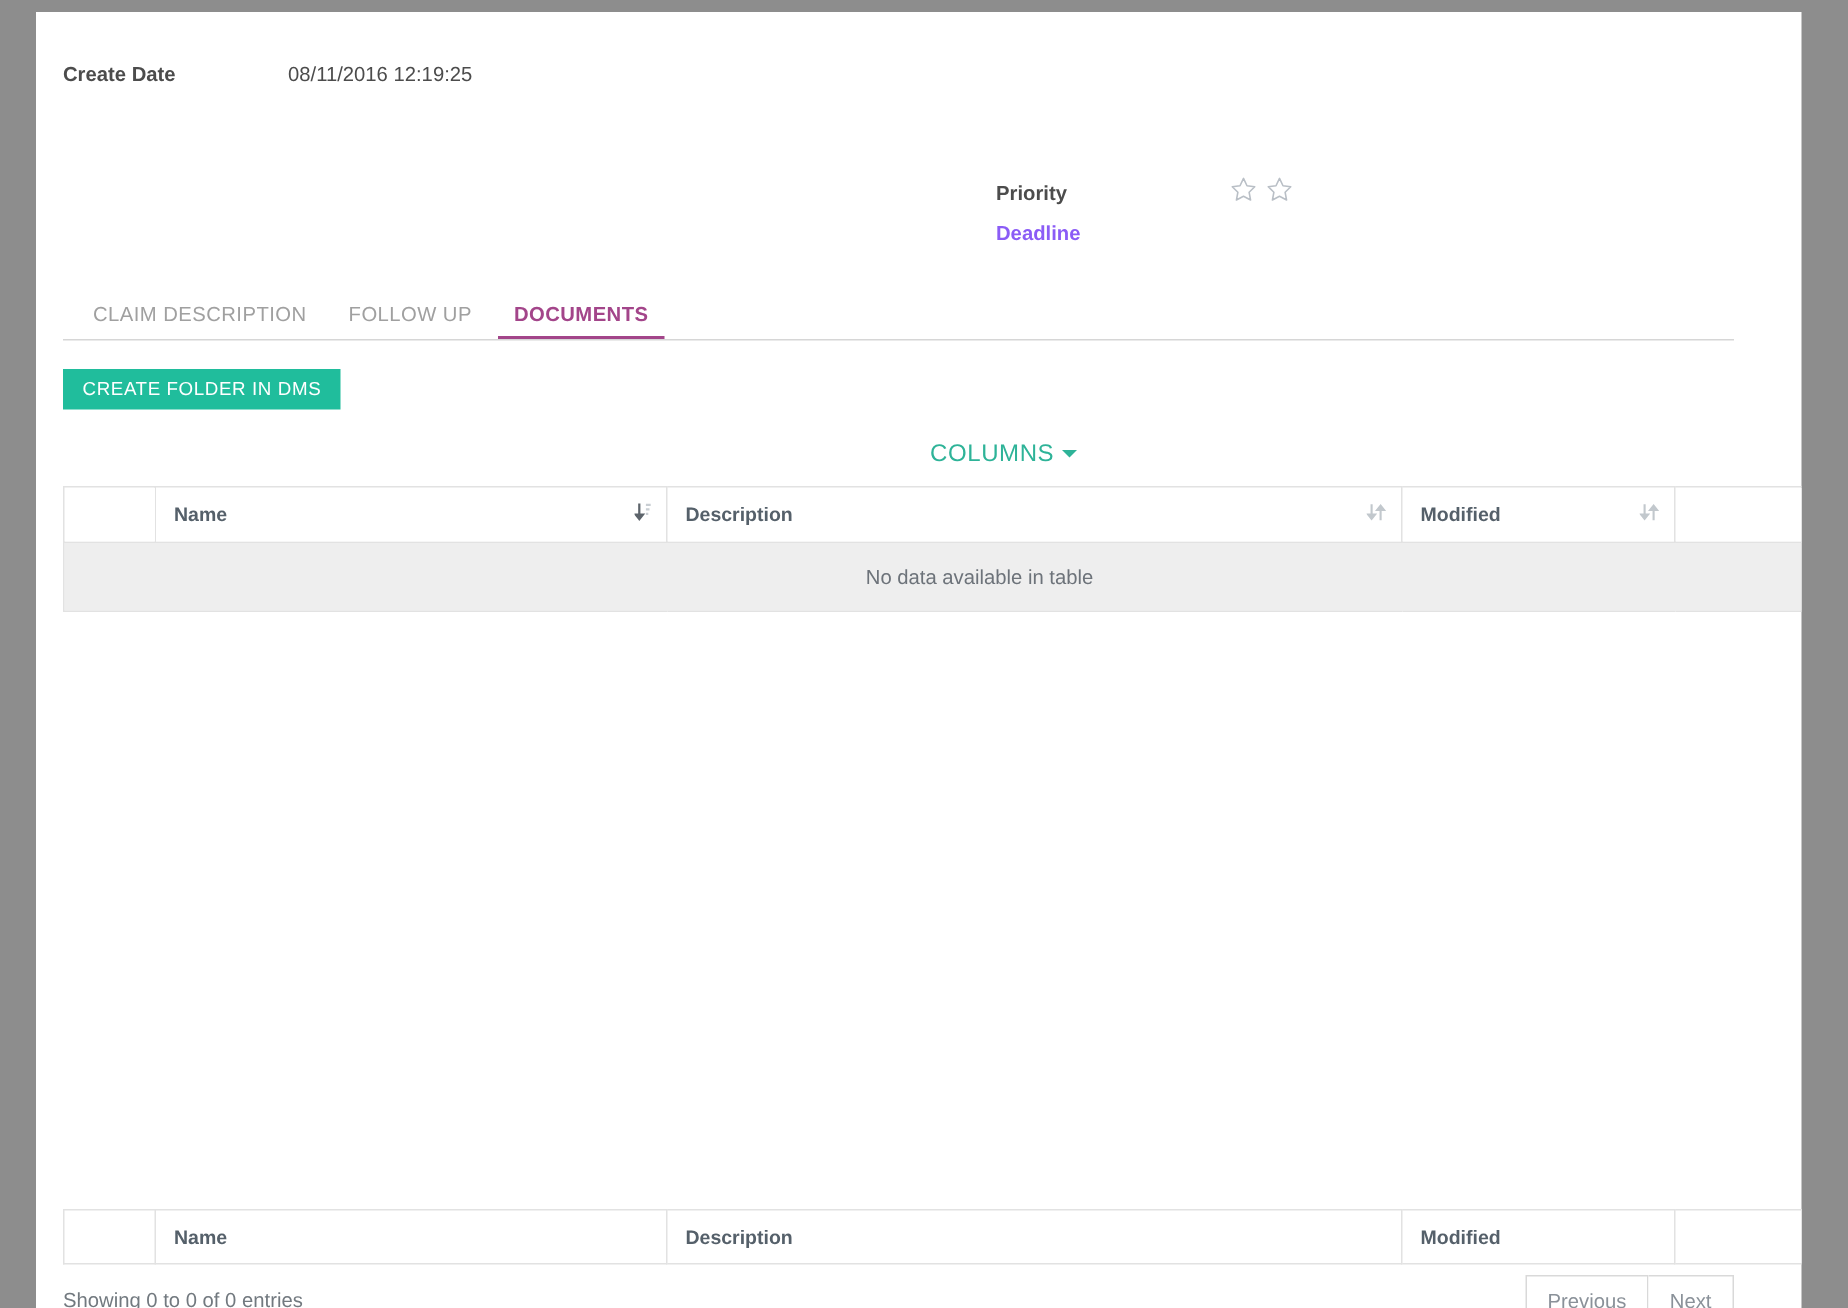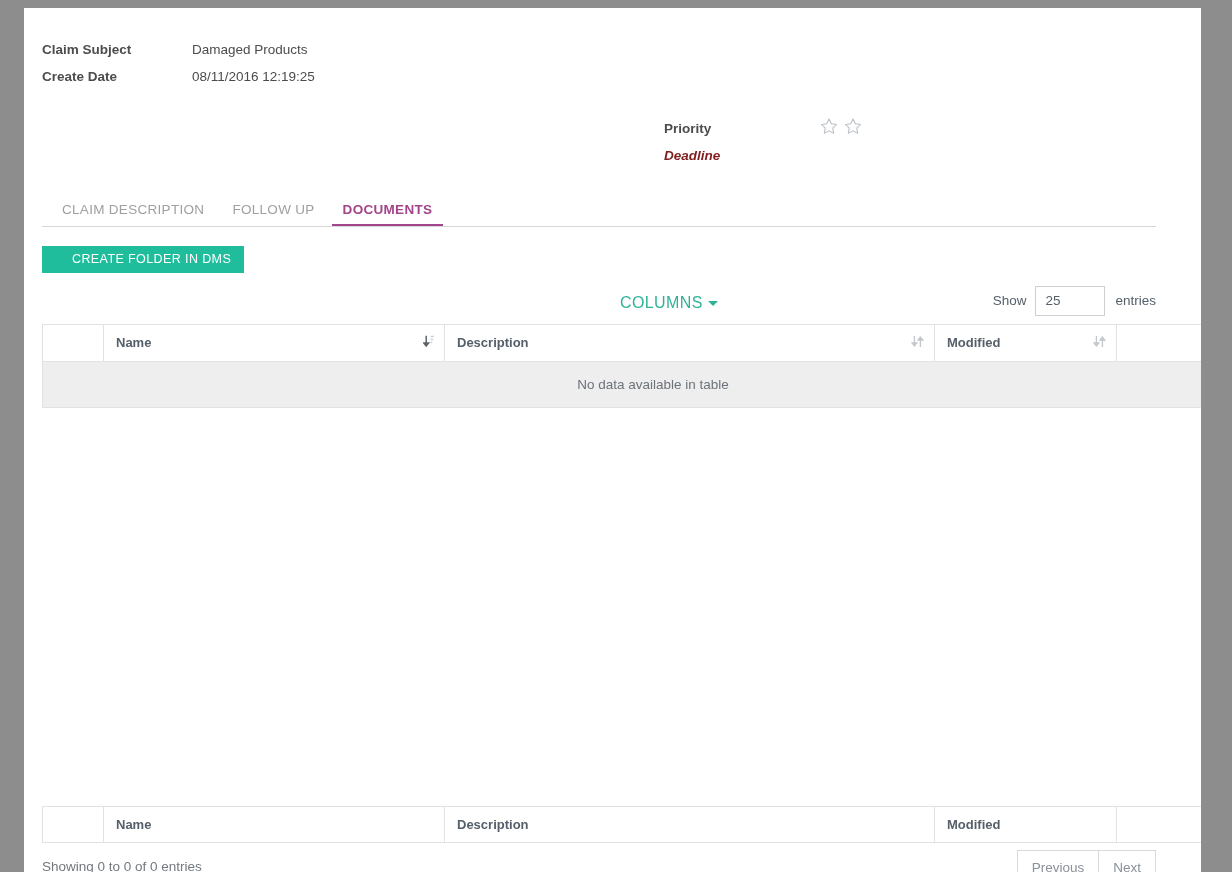--- a/index.html
+++ b/index.html
@@ -85,23 +85,22 @@
     margin-top: -3px;
   }
   .star-icon { display: block; }
 
   .deadline-row {
     margin-top: 9px;
   }
   .deadline-label {
     font-weight: bold;
     font-size: 13.5px;
-    color: #7f1d1d;
+    color: #8b5cf6;
     line-height: 18px;
-    font-style: italic;
   }
 
   
   .tabs {
     margin-top: 37px;
     border-bottom: 1px solid #d6d6d6;
     display: flex;
     align-items: flex-end;
     padding-left: 9px;
   }
@@ -123,21 +122,21 @@
     border-bottom: 2px solid #a3458a;
   }
 
   
   .btn-primary {
     display: inline-block;
     margin-top: 19px;
     background: #20bd9c;
     color: #ffffff;
     border: none;
-    padding: 7px 13px 7px 30px;
+    padding: 7px 13px 7px 13px;
     font-size: 12.5px;
     letter-spacing: 0.4px;
     text-transform: uppercase;
     cursor: pointer;
     font-family: "Liberation Sans", sans-serif;
     line-height: 1;
     text-align: center;
   }
 
   
@@ -286,24 +285,20 @@
 </head>
 <body>
 
 <div id="page-frame">
   <div id="content">
 
     
     <div class="top-grid">
       <div class="top-left">
 
-        <div class="field-row">
-          <div class="field-label">Claim Subject</div>
-          <div class="field-value">Damaged Products</div>
-        </div>
 
         <div class="field-row">
           <div class="field-label">Create Date</div>
           <div class="field-value">08/11/2016 12:19:25</div>
         </div>
 
         <div class="gap-block"></div>
 
 
 
@@ -343,25 +338,20 @@
 
     
     <button class="btn-primary">Create folder in DMS</button>
 
     
     <div class="table-toolbar">
       <div class="columns-toggle">
         <span>Columns</span><span class="caret"></span>
       </div>
 
-      <div class="length-box">
-        <label>Show</label>
-        <input class="length-input" type="text" value="25" style="">
-        <span class="after">entries</span>
-      </div>
     </div>
 
     
     <table class="dt">
       <thead>
         <tr>
           <th class="col-handle"></th>
           <th class="col-name sortable">
             <span>Name</span>
             <span class="sort-ind">

